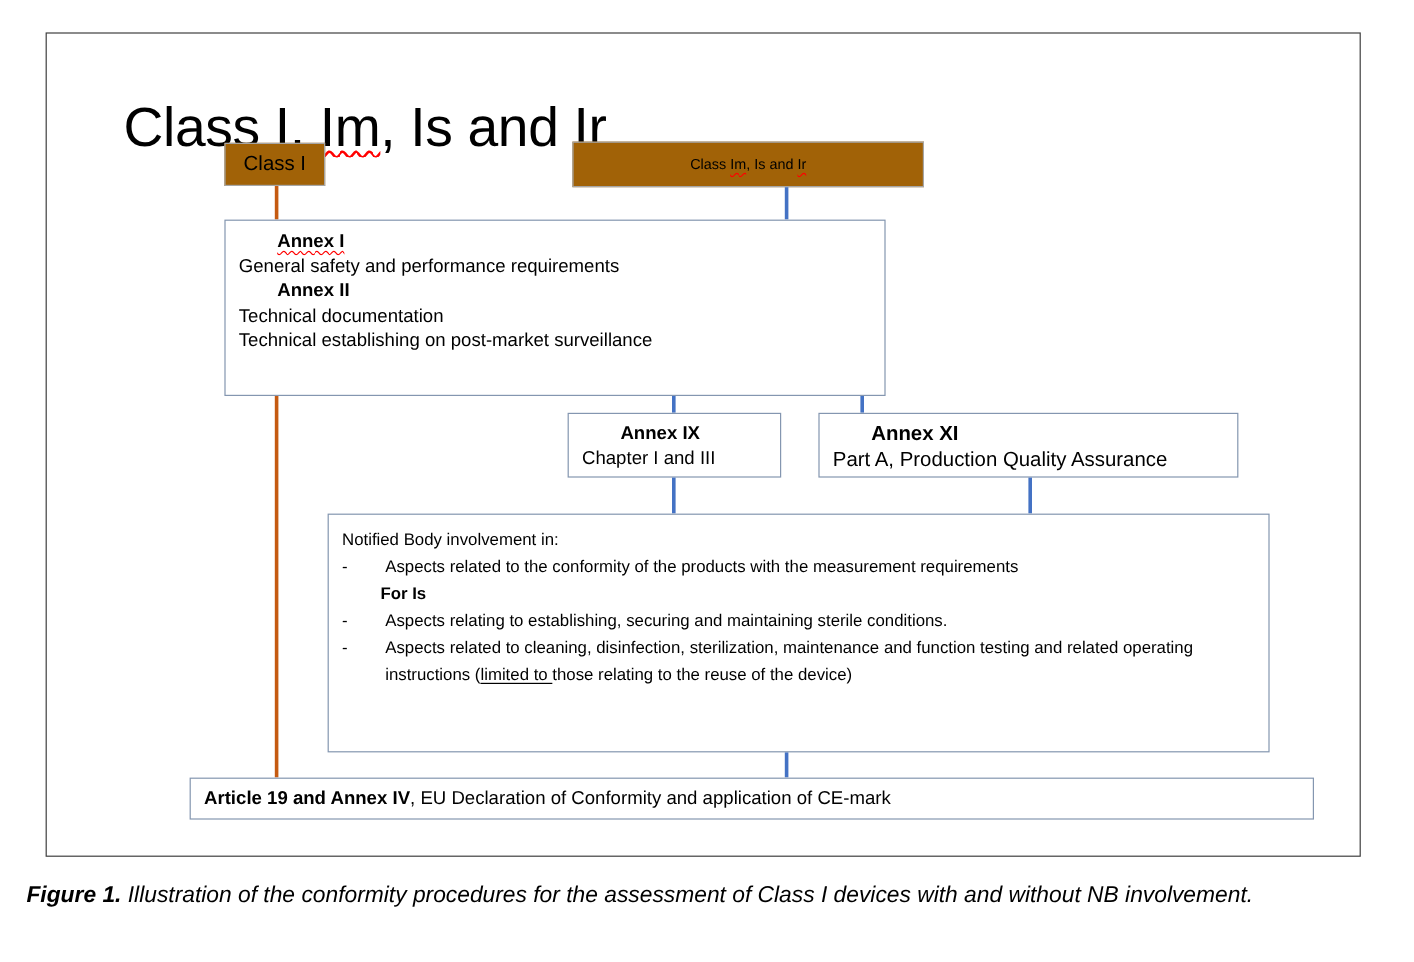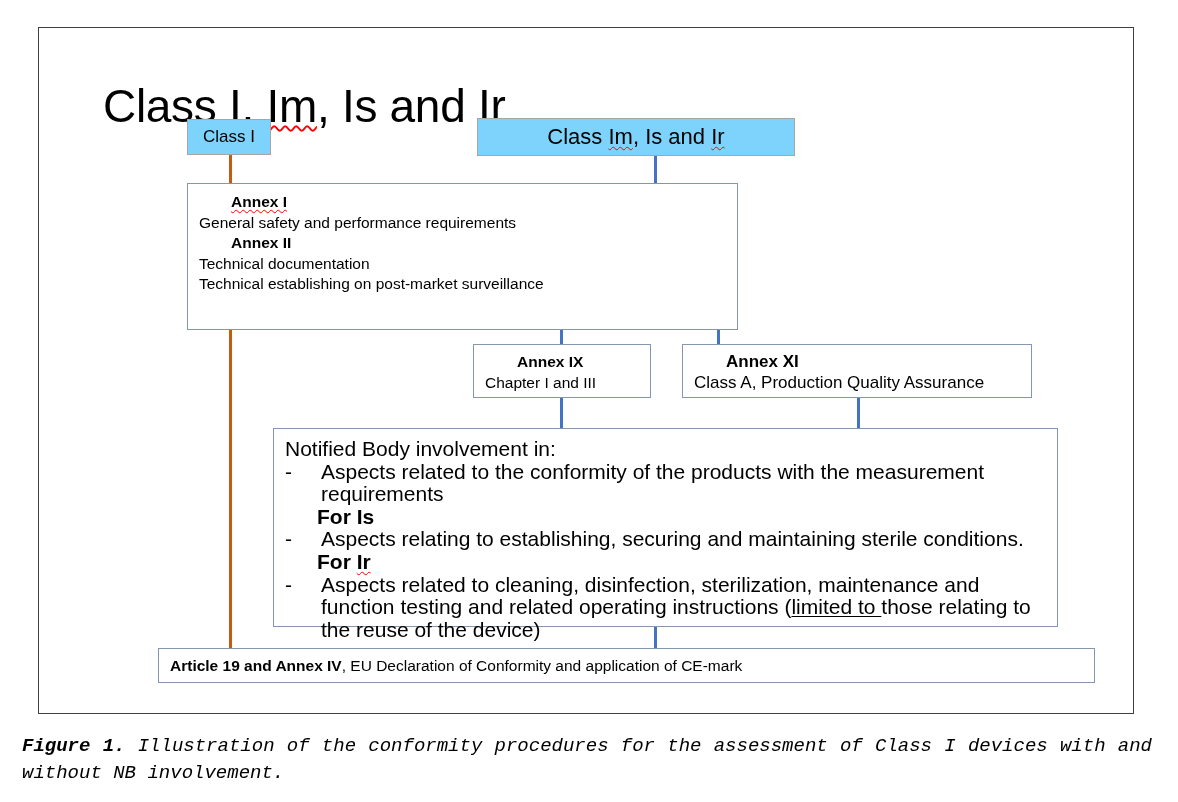--- a/index.html
+++ b/index.html
@@ -52,35 +52,35 @@
 
   
   .box {
     position: absolute;
     box-sizing: border-box;
     background: #ffffff;
     border: 1px solid #8496b0;
     color: #000000;
   }
   .box.gray {
-    background: #7dd3fc;
+    background: #a16207;
     border: 1px solid #a6a6a6;
     display: flex;
     align-items: center;
     justify-content: center;
   }
 
   
   #box-class-i {
     left: 187px; top: 119px; width: 84px; height: 36px;
     font-size: 17px;
   }
   #box-class-imisir {
-    left: 477px; top: 118px; width: 318px; height: 38px;
-    font-size: 22px;
+    left: 477px; top: 118px; width: 293px; height: 38px;
+    font-size: 12px;
   }
 
   
   #box-annex-main {
     left: 187px; top: 183px; width: 551px; height: 147px;
     padding: 8px 0 0 11px;
     font-size: 15.5px;
     line-height: 20.6px;
   }
   #box-annex-main .hd { font-weight: bold; }
@@ -97,21 +97,21 @@
     padding: 7px 0 0 11px;
     font-size: 17px;
     line-height: 20.6px;
   }
   .box .hd { font-weight: bold; margin-left: 32px; }
 
   
   #box-notified-body {
     left: 273px; top: 428px; width: 785px; height: 199px;
     padding: 9px 0 0 11px;
-    font-size: 21px;
+    font-size: 14px;
     line-height: 22.6px;
   }
   #box-notified-body .bullet {
     display: flex;
     margin-left: 0px;
   }
   #box-notified-body .bullet .dash {
     width: 36px;
     flex: 0 0 36px;
   }
@@ -140,21 +140,21 @@
   }
   .conn-blue { background: #4472c4; }
   .conn-orange { background: #c55a11; }
 
   
   #figure-caption {
     position: absolute;
     left: 22px;
     top: 733px;
     width: 1130px;
-    font-family: Liberation Mono, monospace;
+    font-family: Liberation Sans, sans-serif;
     font-style: italic;
     font-size: 19px;
     line-height: 27px;
     color: #000000;
     text-align: justify;
   }
   #figure-caption .cap-label {
     font-weight: bold;
     font-style: italic;
   }
@@ -190,41 +190,40 @@
 <div class="conn conn-blue" style="left:560px; top:330px; width:3px; height:14px;"></div>
 <div class="conn conn-blue" style="left:717px; top:330px; width:3px; height:14px;"></div>
 
 <div class="box" id="box-annex-ix">
   <div class="hd">Annex IX</div>
   <div>Chapter I and III</div>
 </div>
 
 <div class="box" id="box-annex-xi">
   <div class="hd">Annex XI</div>
-  <div>Class A, Production Quality Assurance</div>
+  <div>Part A, Production Quality Assurance</div>
 </div>
 
 <div class="conn conn-blue" style="left:560px; top:398px; width:3px; height:30px;"></div>
 <div class="conn conn-blue" style="left:857px; top:398px; width:3px; height:30px;"></div>
 
 <div class="box" id="box-notified-body">
   <div>Notified Body involvement in:</div>
 
   <div class="bullet">
     <span class="dash">-</span>
     <span class="btxt">Aspects related to the conformity of the products with the measurement requirements</span>
   </div>
 
   <div class="hd"><span>For </span><span>Is</span></div>
   <div class="bullet">
     <span class="dash">-</span>
     <span class="btxt">Aspects relating to establishing, securing and maintaining sterile conditions.</span>
   </div>
 
-  <div class="hd"><span>For </span><span class="sq">Ir</span></div>
   <div class="bullet">
     <span class="dash">-</span>
     <span class="btxt"><span>Aspects related to cleaning, disinfection, sterilization, maintenance and function testing and related operating instructions (</span><span class="ul-solid">limited to </span><span>those relating to the reuse of the device)</span></span>
   </div>
 </div>
 
 <div class="conn conn-blue" style="left:654px; top:627px; width:3px; height:21px;"></div>
 
 <div class="box" id="box-article19">
   <span><b>Article 19 and Annex IV</b><span>, EU Declaration of Conformity and application of CE-mark</span></span>

